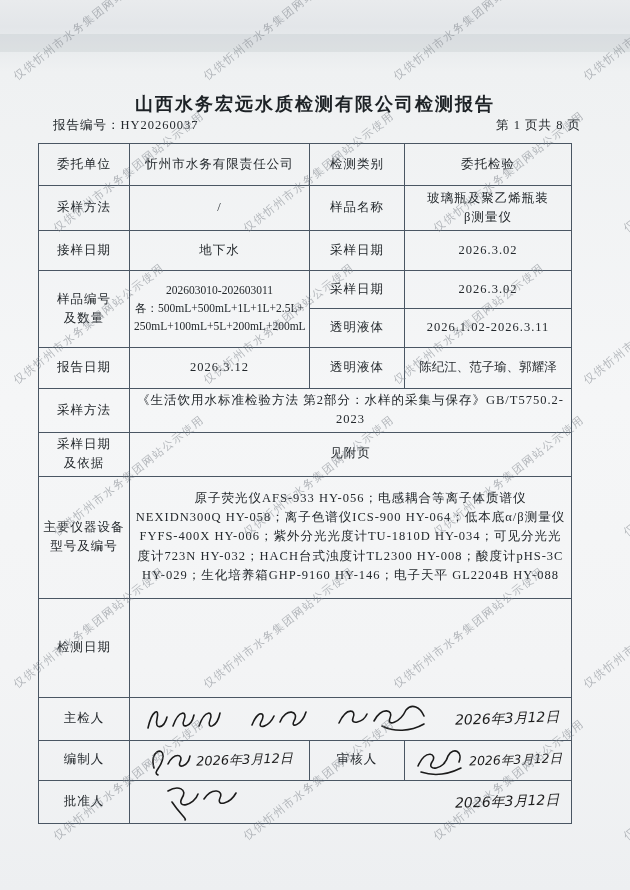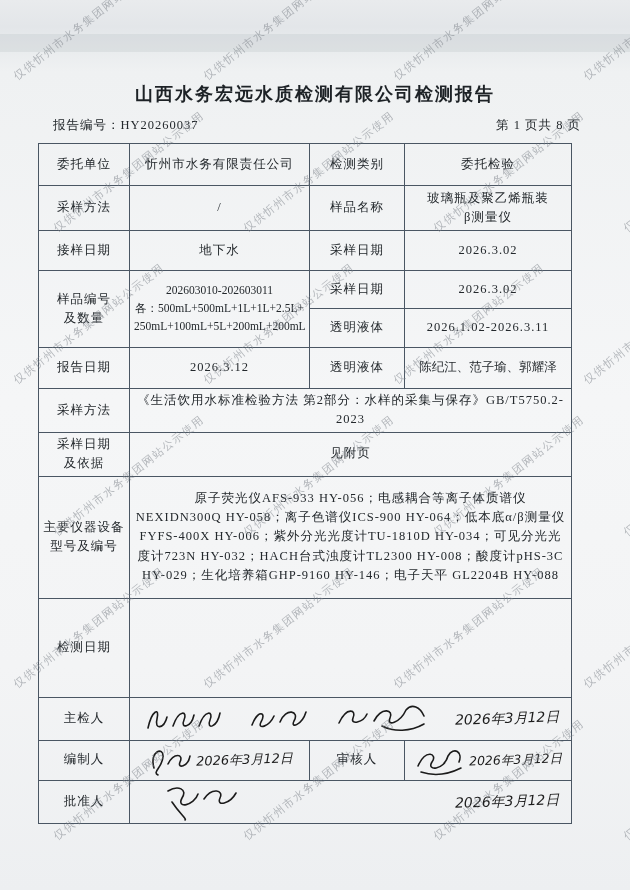--- a/index.html
+++ b/index.html
@@ -8,21 +8,21 @@
     background:#ebedef;
     font-family:"Liberation Serif","DejaVu Serif",serif;
     color:#23282c;
   }
   .scan-bg{
     position:absolute;inset:0;
     background:linear-gradient(180deg,#e9ebed 0%,#e3e6e9 3%,#eff1f2 8%,#f5f6f7 45%,#f3f4f5 75%,#edeff1 100%);
   }
   .scan-band{position:absolute;left:0;top:34px;width:100%;height:18px;background:rgba(180,186,192,0.25);}
   .doc-title{
-    position:absolute;top:82px;left:0;width:100%;text-align:center;
+    position:absolute;top:92px;left:0;width:100%;text-align:center;
     font-family:"Liberation Sans","DejaVu Sans",sans-serif;
     font-weight:700;font-size:18px;letter-spacing:2px;color:#1d2226;
   }
   .meta-row{
     position:absolute;top:117px;left:53px;width:528px;
     display:flex;justify-content:space-between;align-items:baseline;
     font-size:12.5px;letter-spacing:1px;
   }
   table.report{
     position:absolute;left:38px;top:143px;width:533px;

